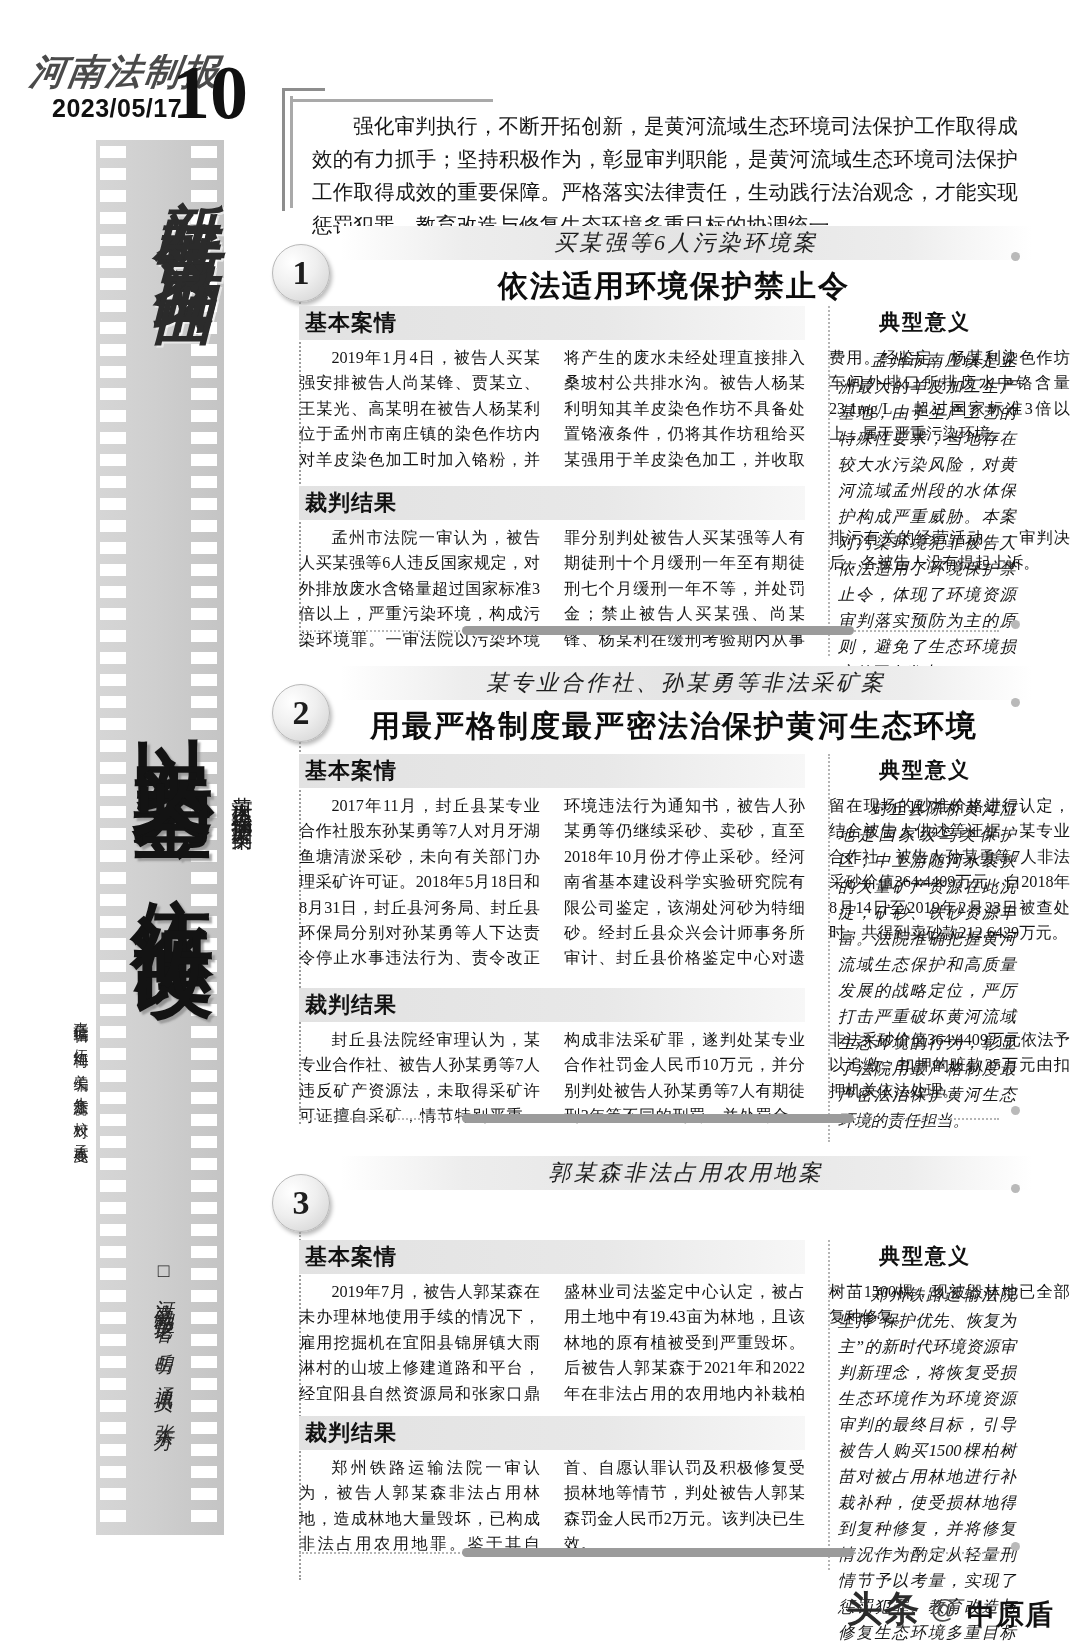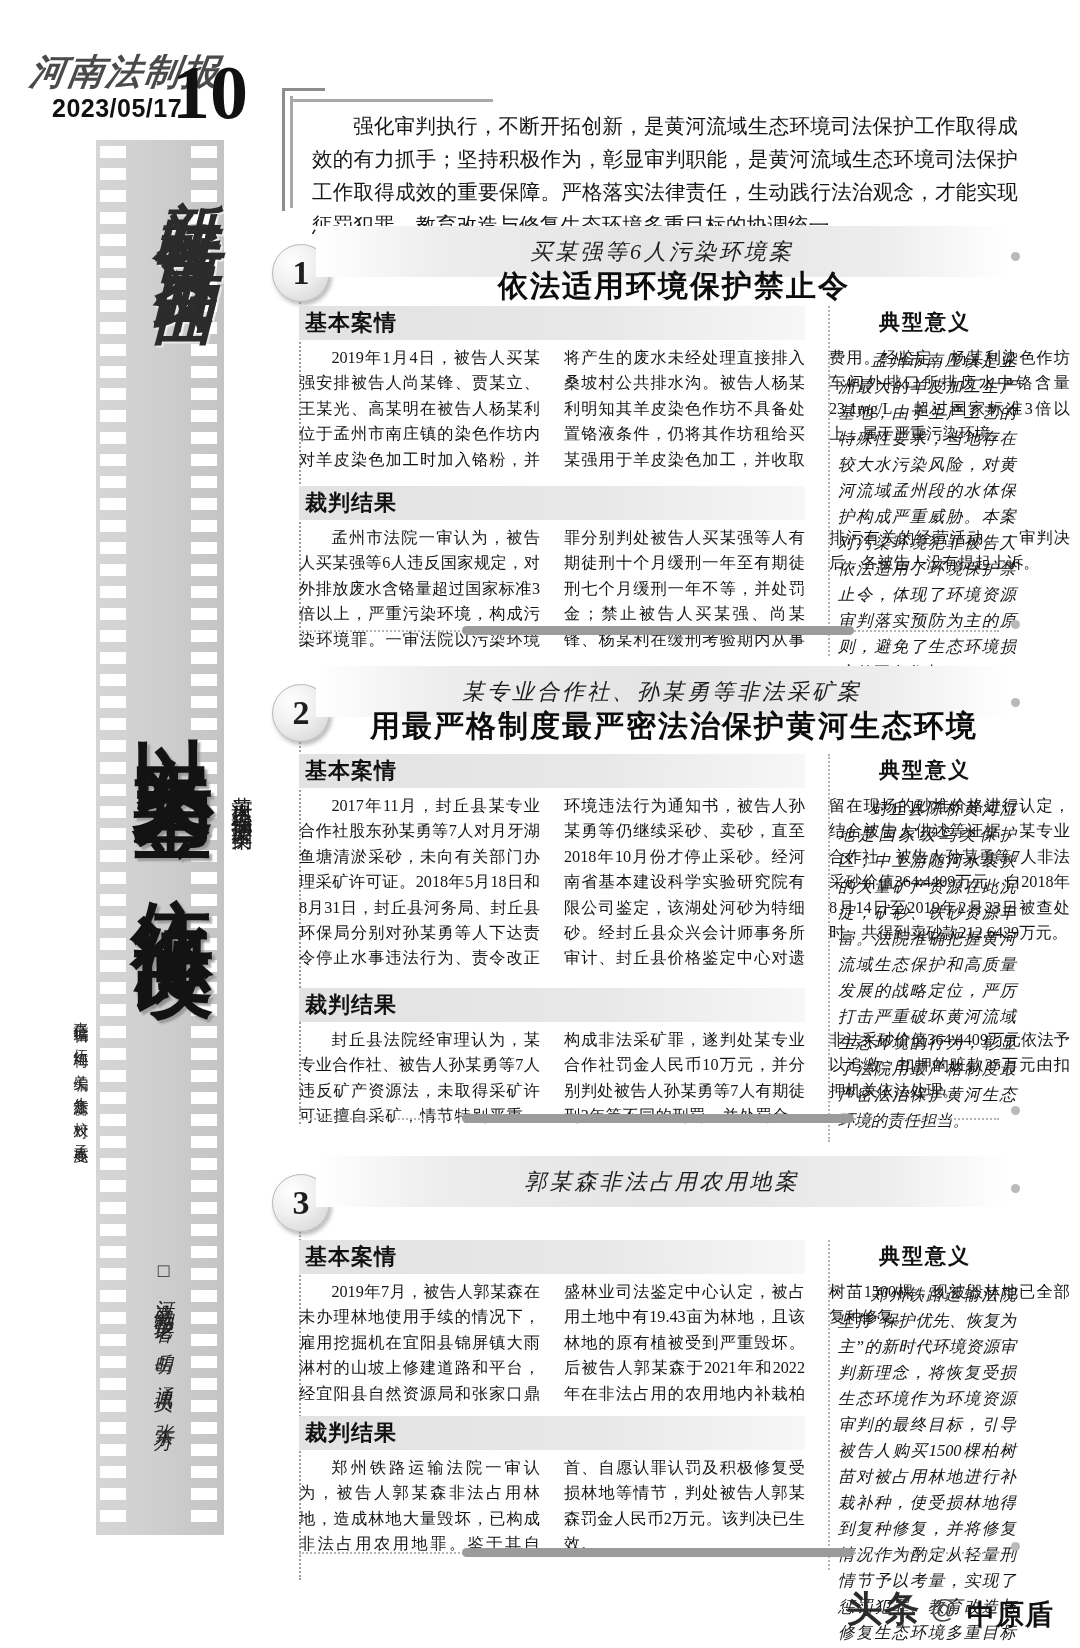--- a/index.html
+++ b/index.html
@@ -135,21 +135,21 @@
   }
   .case-dashed{
     position:absolute;left:27px;top:80px;width:0;
     border-left:2px dotted #9d9d9d;
   }
   .case-1 .case-dashed{height:342px;}
   .case-2 .case-dashed{height:382px;}
   .case-3 .case-dashed{height:348px;}
 
   .case-kicker{
-    position:absolute;left:44px;top:4px;width:692px;height:51px;
+    position:absolute;left:68px;top:4px;width:692px;height:34px;
     background:linear-gradient(to right,#ffffff 0%,#ededed 18%,#e4e4e4 50%,#ededed 82%,#ffffff 100%);
     display:flex;align-items:center;justify-content:center;
     font-family:"Liberation Serif","DejaVu Serif",serif;
     font-style:italic;font-size:22px;letter-spacing:3px;color:#1d1d1d;
   }
   .case-headline{
     position:absolute;left:56px;top:44px;width:692px;
     text-align:center;
     font-family:"Liberation Sans","DejaVu Sans",sans-serif;
     font-size:30px;font-weight:bold;letter-spacing:2px;color:#0d0d0d;

